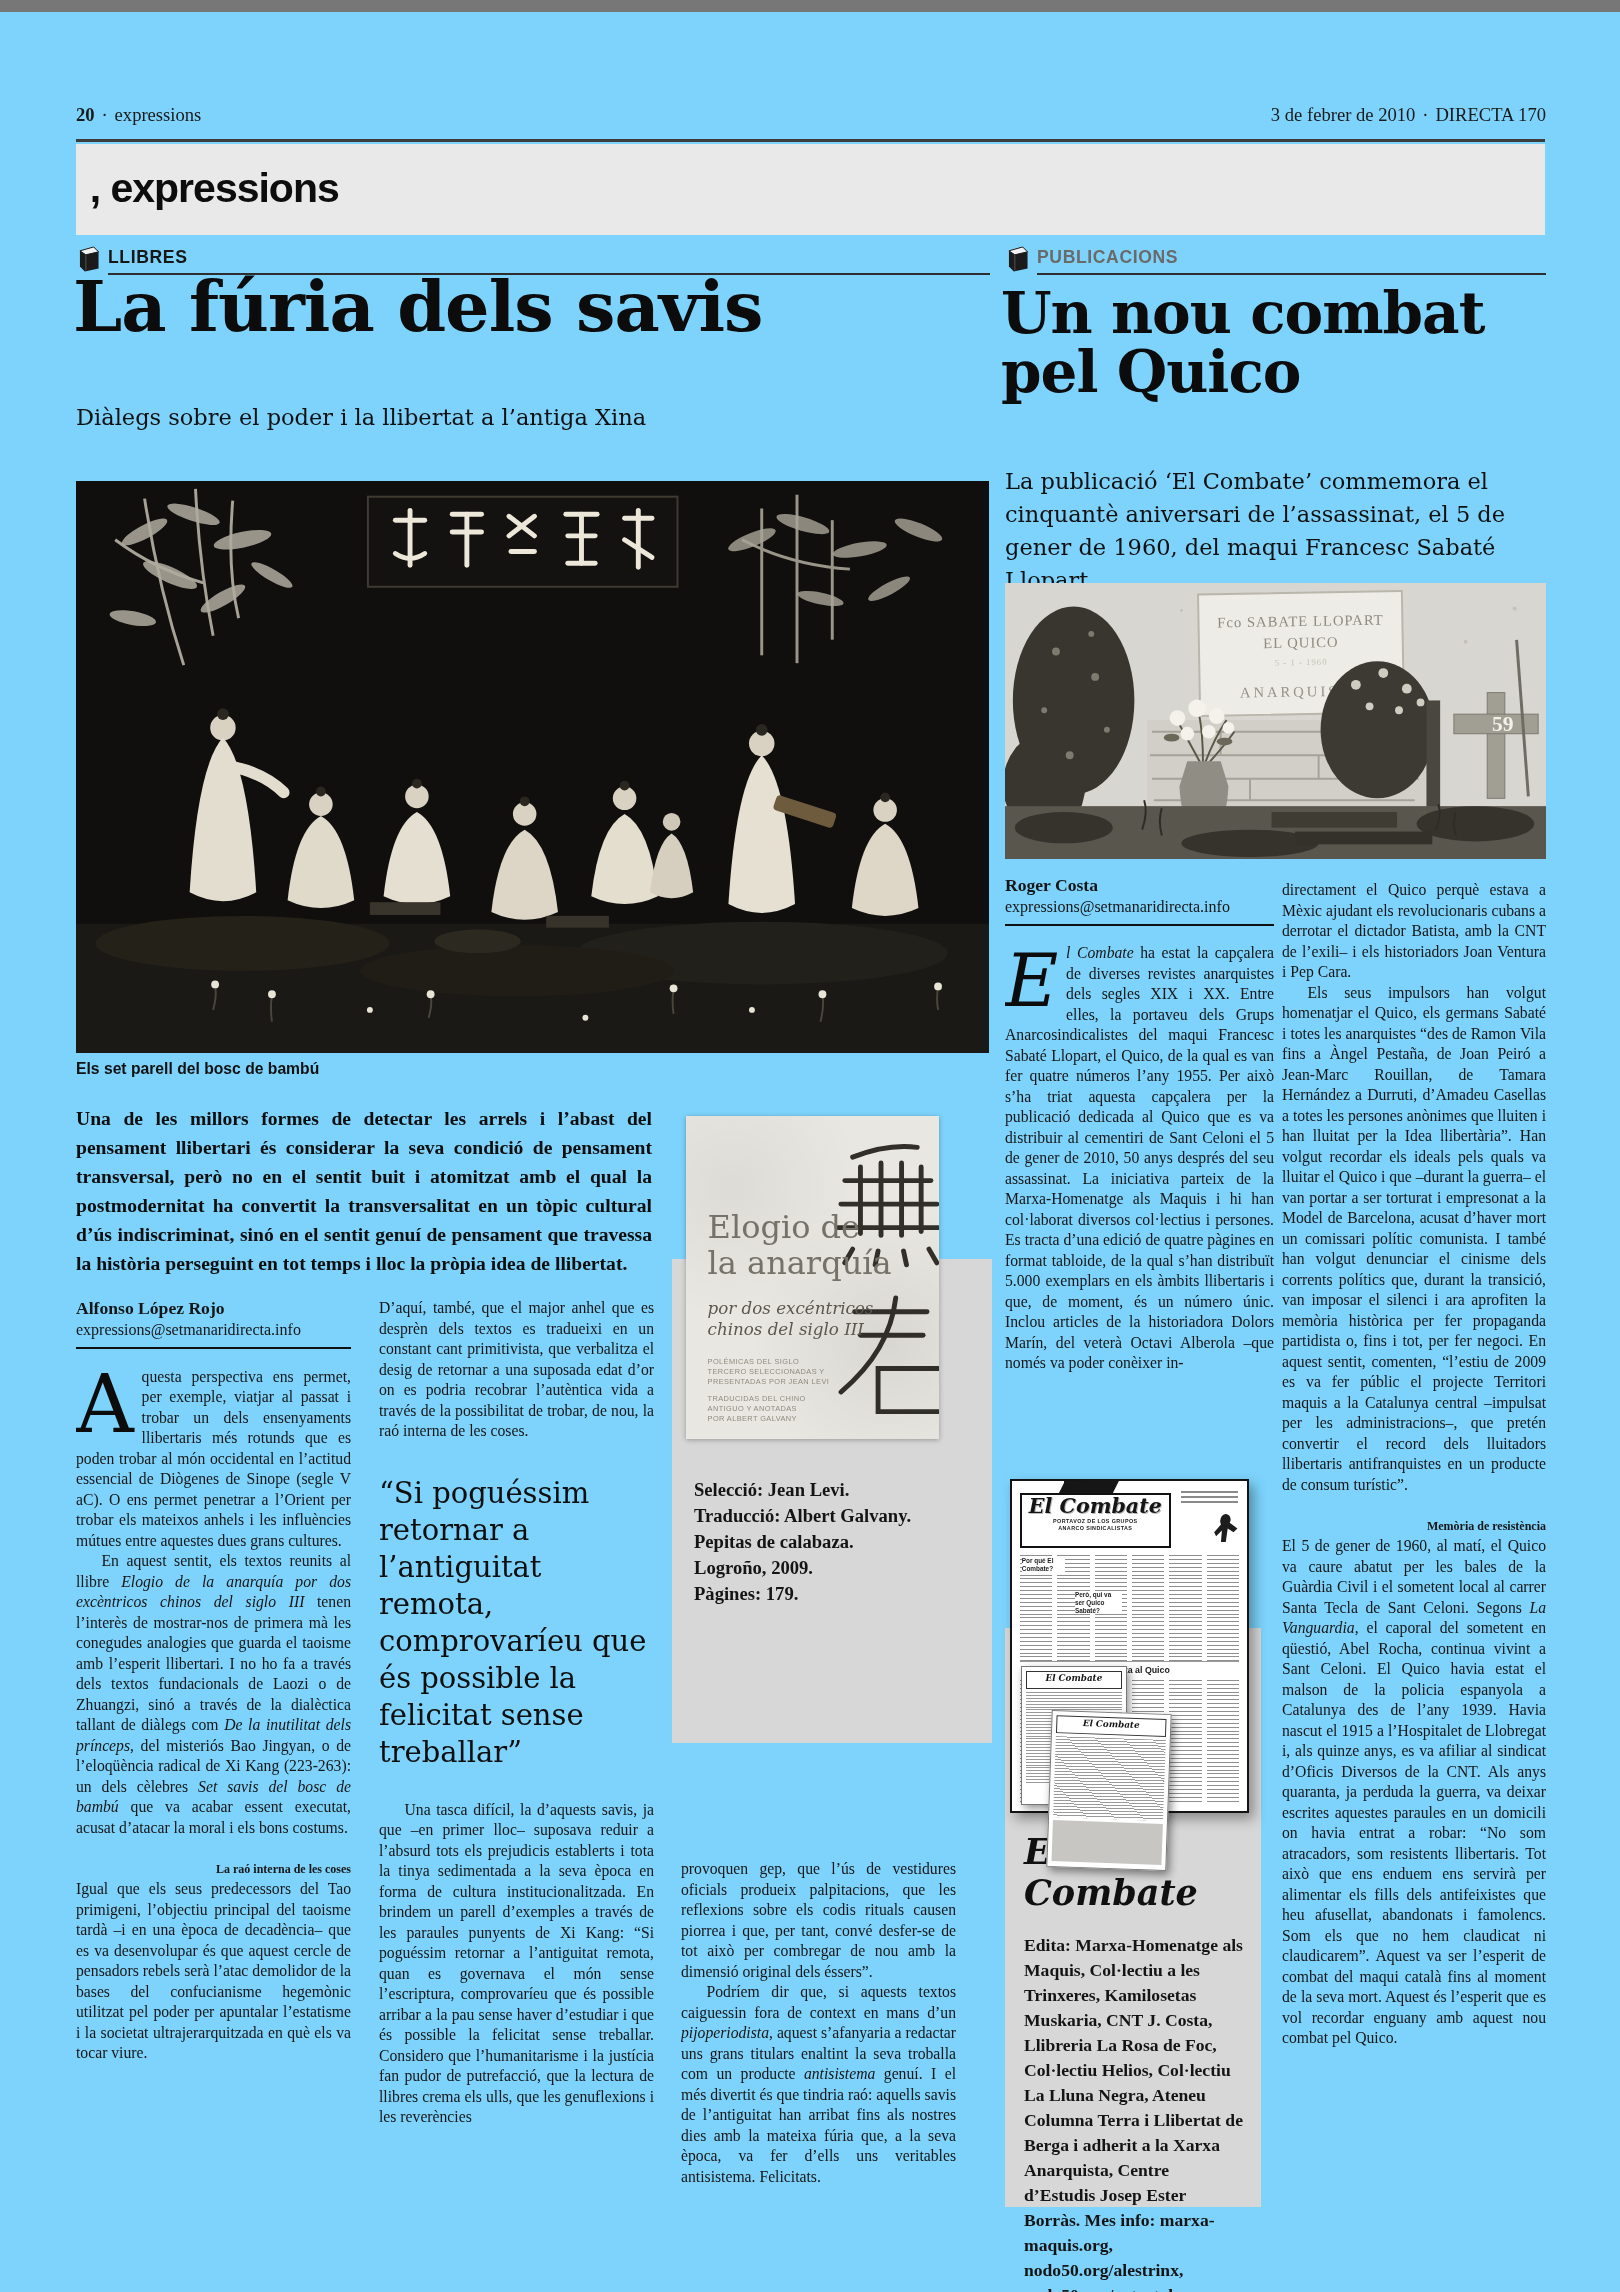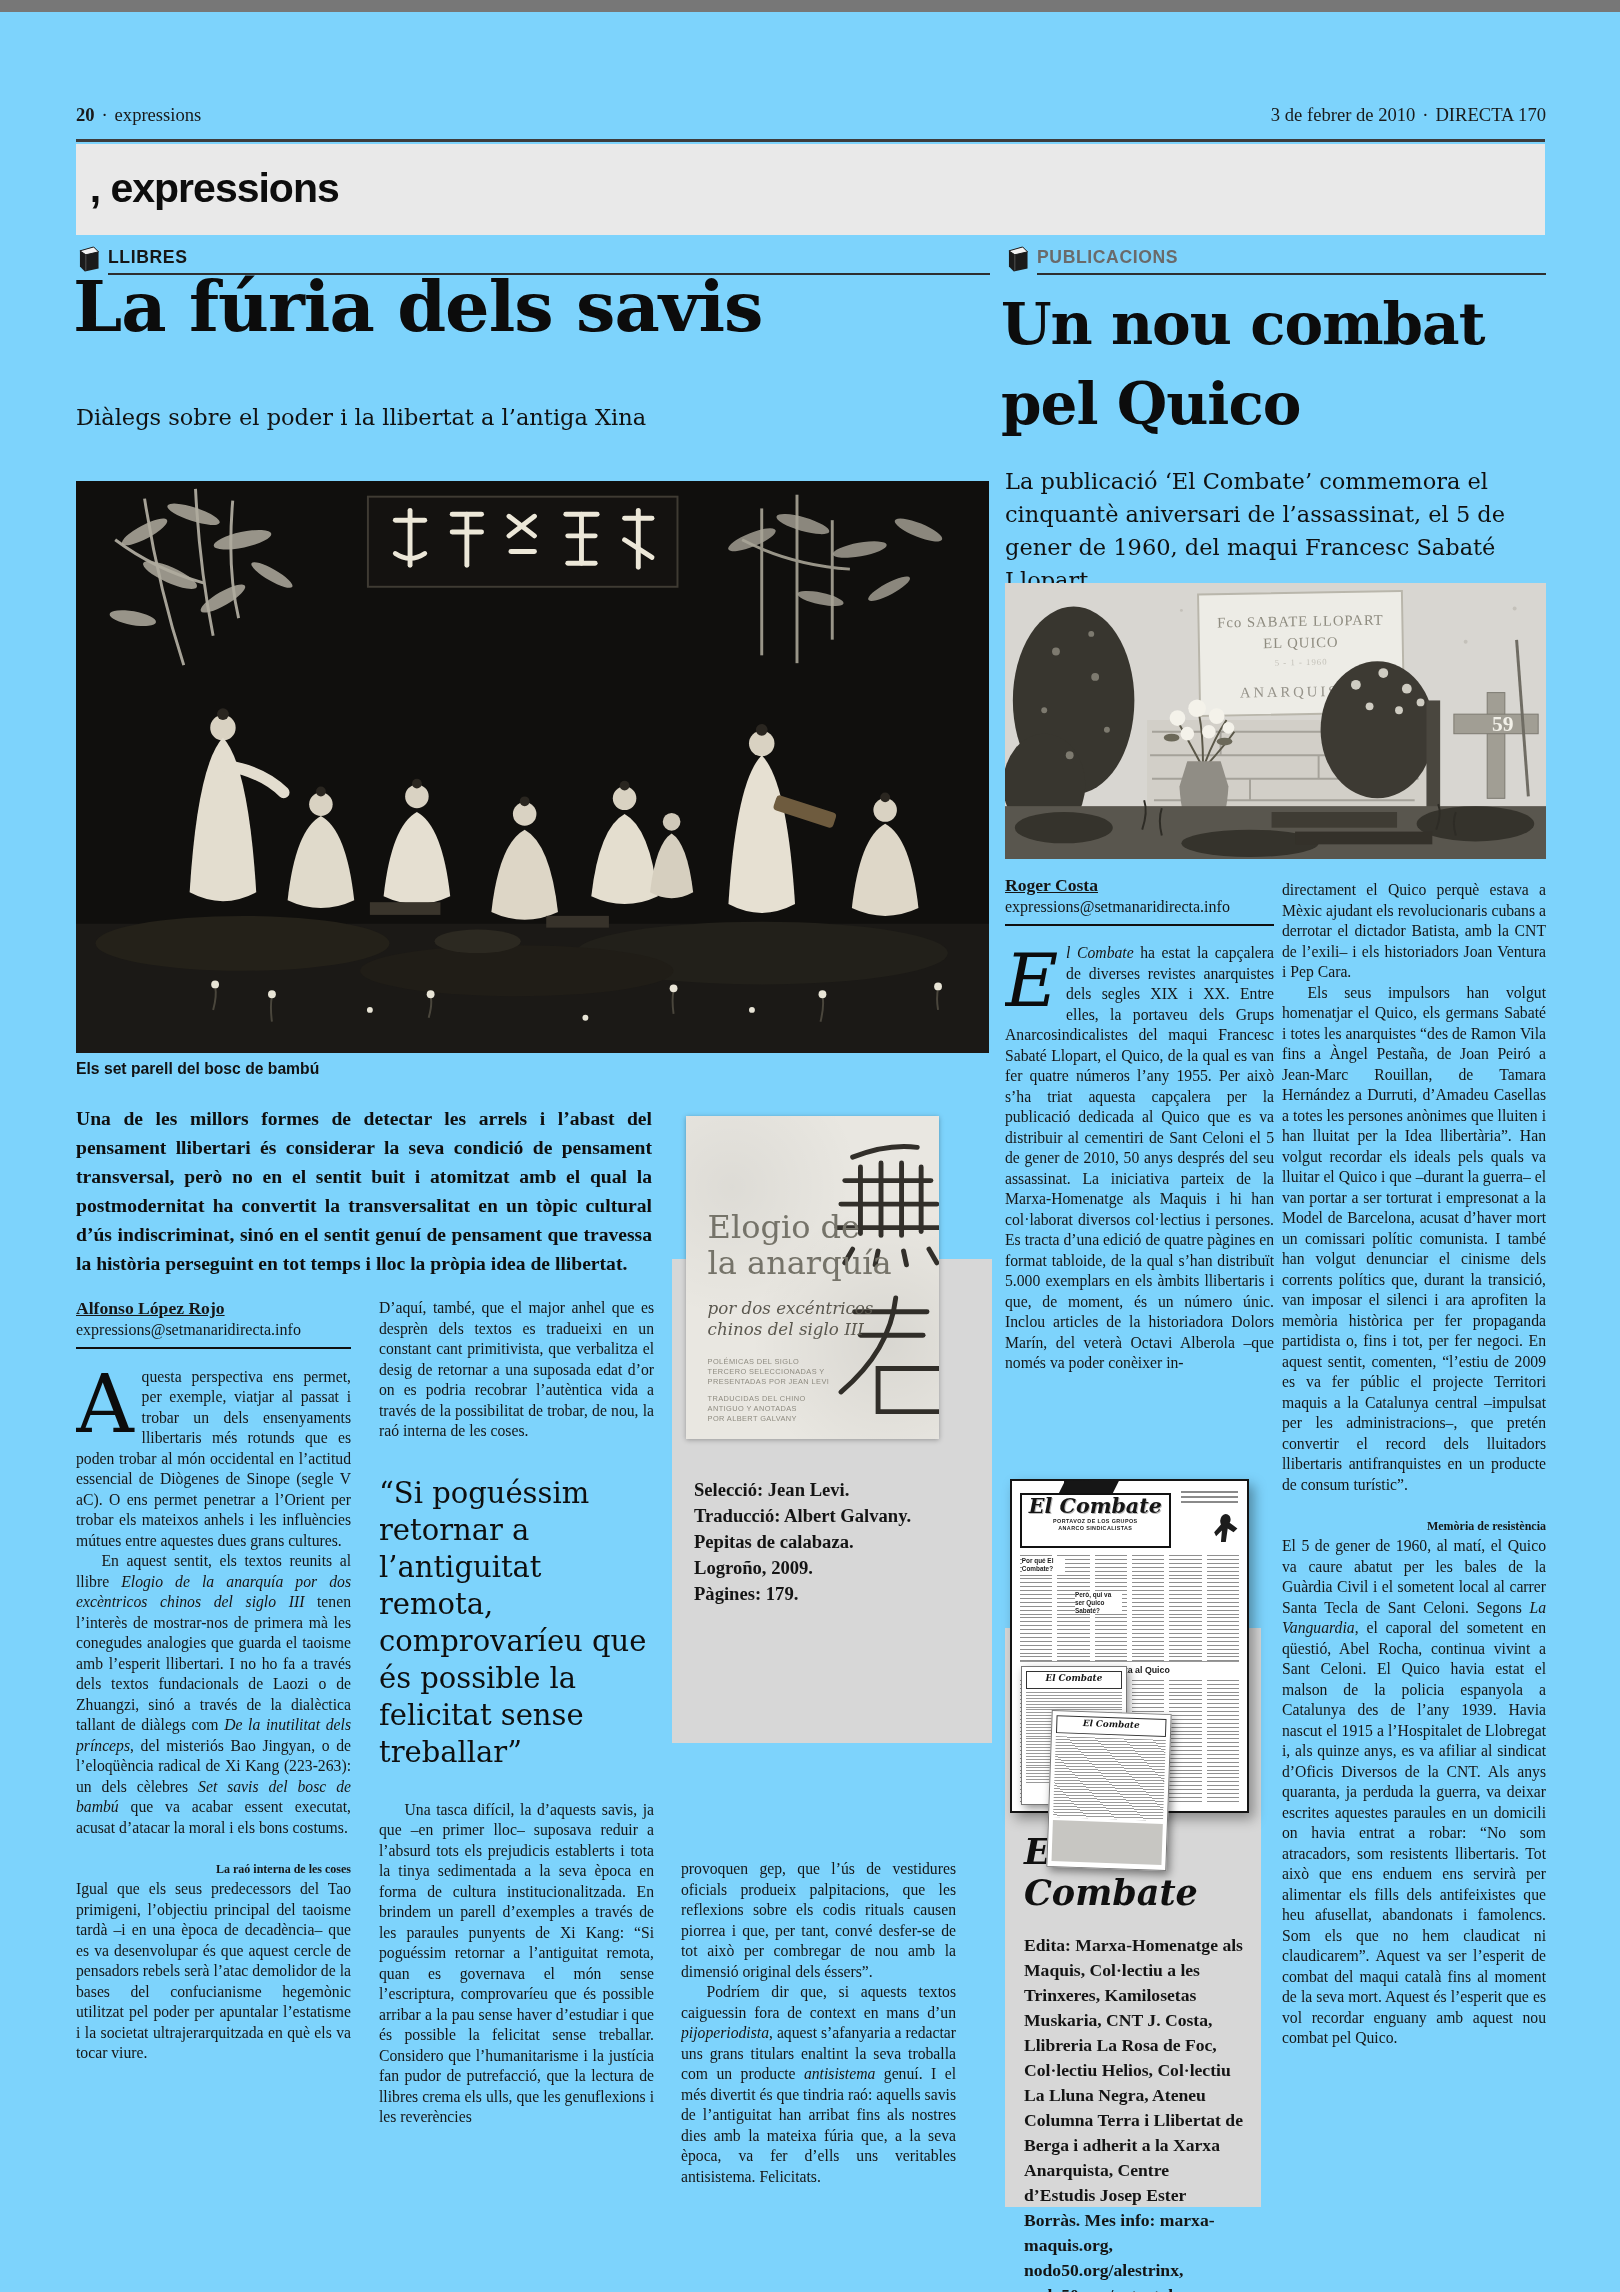--- a/index.html
+++ b/index.html
@@ -18,21 +18,21 @@
   .band-title{position:absolute;left:13.7px;top:21.6px;font:bold 41px/45px "Liberation Sans",sans-serif;color:#0d0d0d;letter-spacing:-1px;}
 
   
   .kicker-icon{width:25.5px;height:27.4px;}
   .kicker-label{font:bold 17.6px/19.6px "Liberation Sans",sans-serif;letter-spacing:0.6px;}
   .kicker-rule{height:2px;background:#2e2e2e;}
 
   
   .headline{font-family:"DejaVu Serif",serif;font-weight:bold;color:#0c0c0c;}
   .hl-left{left:73px;top:258px;width:927px;font-size:70px;line-height:74px;letter-spacing:-1px;}
-  .hl-right{left:1001px;top:272px;width:549px;font-size:58px;line-height:80px;letter-spacing:-1px;}
+  .hl-right{left:1001px;top:272px;width:549px;font-size:58px;line-height:59px;letter-spacing:-1px;}
   .subtitle-left{left:76px;top:392px;font:22.5px "DejaVu Serif",serif;color:#111;}
   .lead-right{left:1005px;top:453px;width:543px;font:22.5px/33px "DejaVu Serif",serif;color:#101010;text-align:left;}
 
   
   .photo-left{left:76px;top:469px;width:913px;height:572px;}
   .photo-right{left:1005px;top:571px;width:541px;height:276px;}
   .photo-left svg,.photo-right svg{display:block;width:100%;height:100%;}
   .caption-left{left:76px;top:1048px;font:bold 15.7px "Liberation Sans",sans-serif;color:#111;}
 
   
@@ -44,21 +44,21 @@
   .lcol2{left:379px;top:1286px;width:275px;height:994px;}
   .lcol3{left:681px;top:1847px;width:275px;height:441px;}
   .rcol1{left:1005px;top:931px;width:269px;height:506px;}
   .rcol2{left:1282px;top:868px;width:264px;height:1396px;}
 
   .bp{font-size:15.7px;line-height:20.5px;margin:0;text-align:justify;}
   .ind{text-indent:25.5px;}
   .subhead{font-weight:bold;font-size:12px;margin:20.6px 0 0 0;text-align:right;}
   .run-i,.it{font-style:italic;}
 
-  .byline-name{font-weight:bold;font-size:17.6px;line-height:21.6px;text-decoration:underline;}
+  .byline-name{font-weight:bold;font-size:17.6px;line-height:21.6px;}
   .byline-email{font-size:16px;line-height:20.6px;}
   .byline-rule{height:2px;background:#0f0f0f;margin:6.9px 0 17.6px 0;}
 
   .dropcap{float:left;font-family:"DejaVu Serif",serif;font-size:80px;line-height:63px;padding:5.9px 7.8px 0 0;color:#0c0c0c;}
   .dropcap.dc-i{font-style:italic;font-size:73px;}
 
   .pullquote{font:29px/37px "DejaVu Serif",serif;color:#0e0e0e;text-align:left;margin:33px 0 29px 0;}
 
   
   .bookbox{left:672px;top:1247px;width:320px;height:484px;background:#d7d7d7;}

